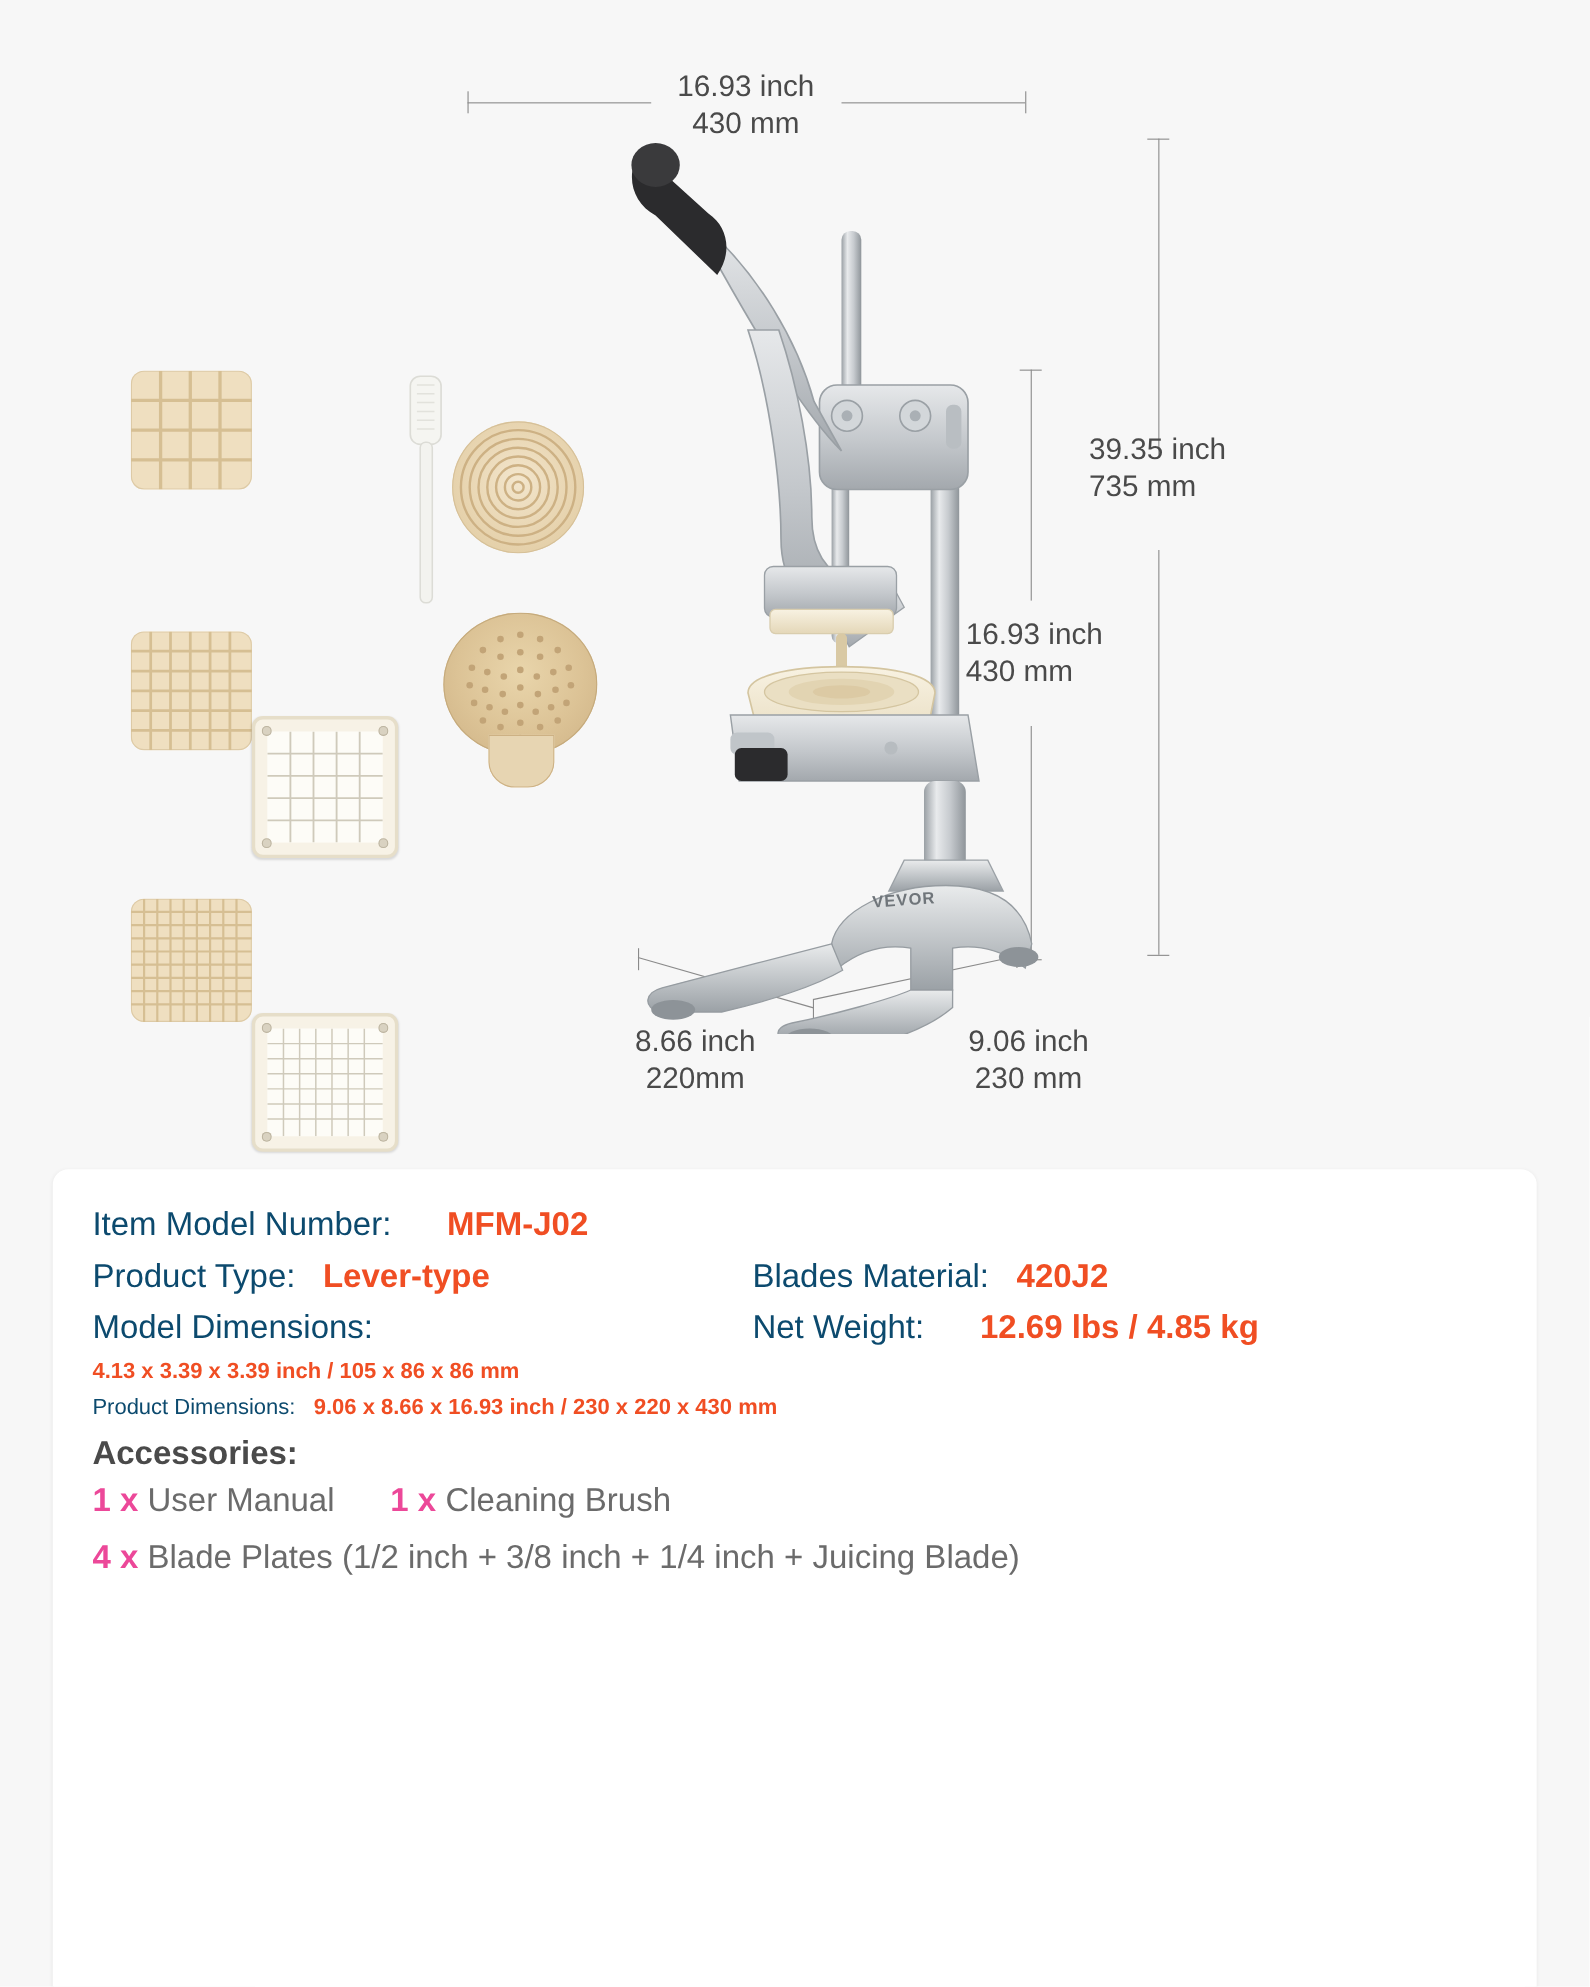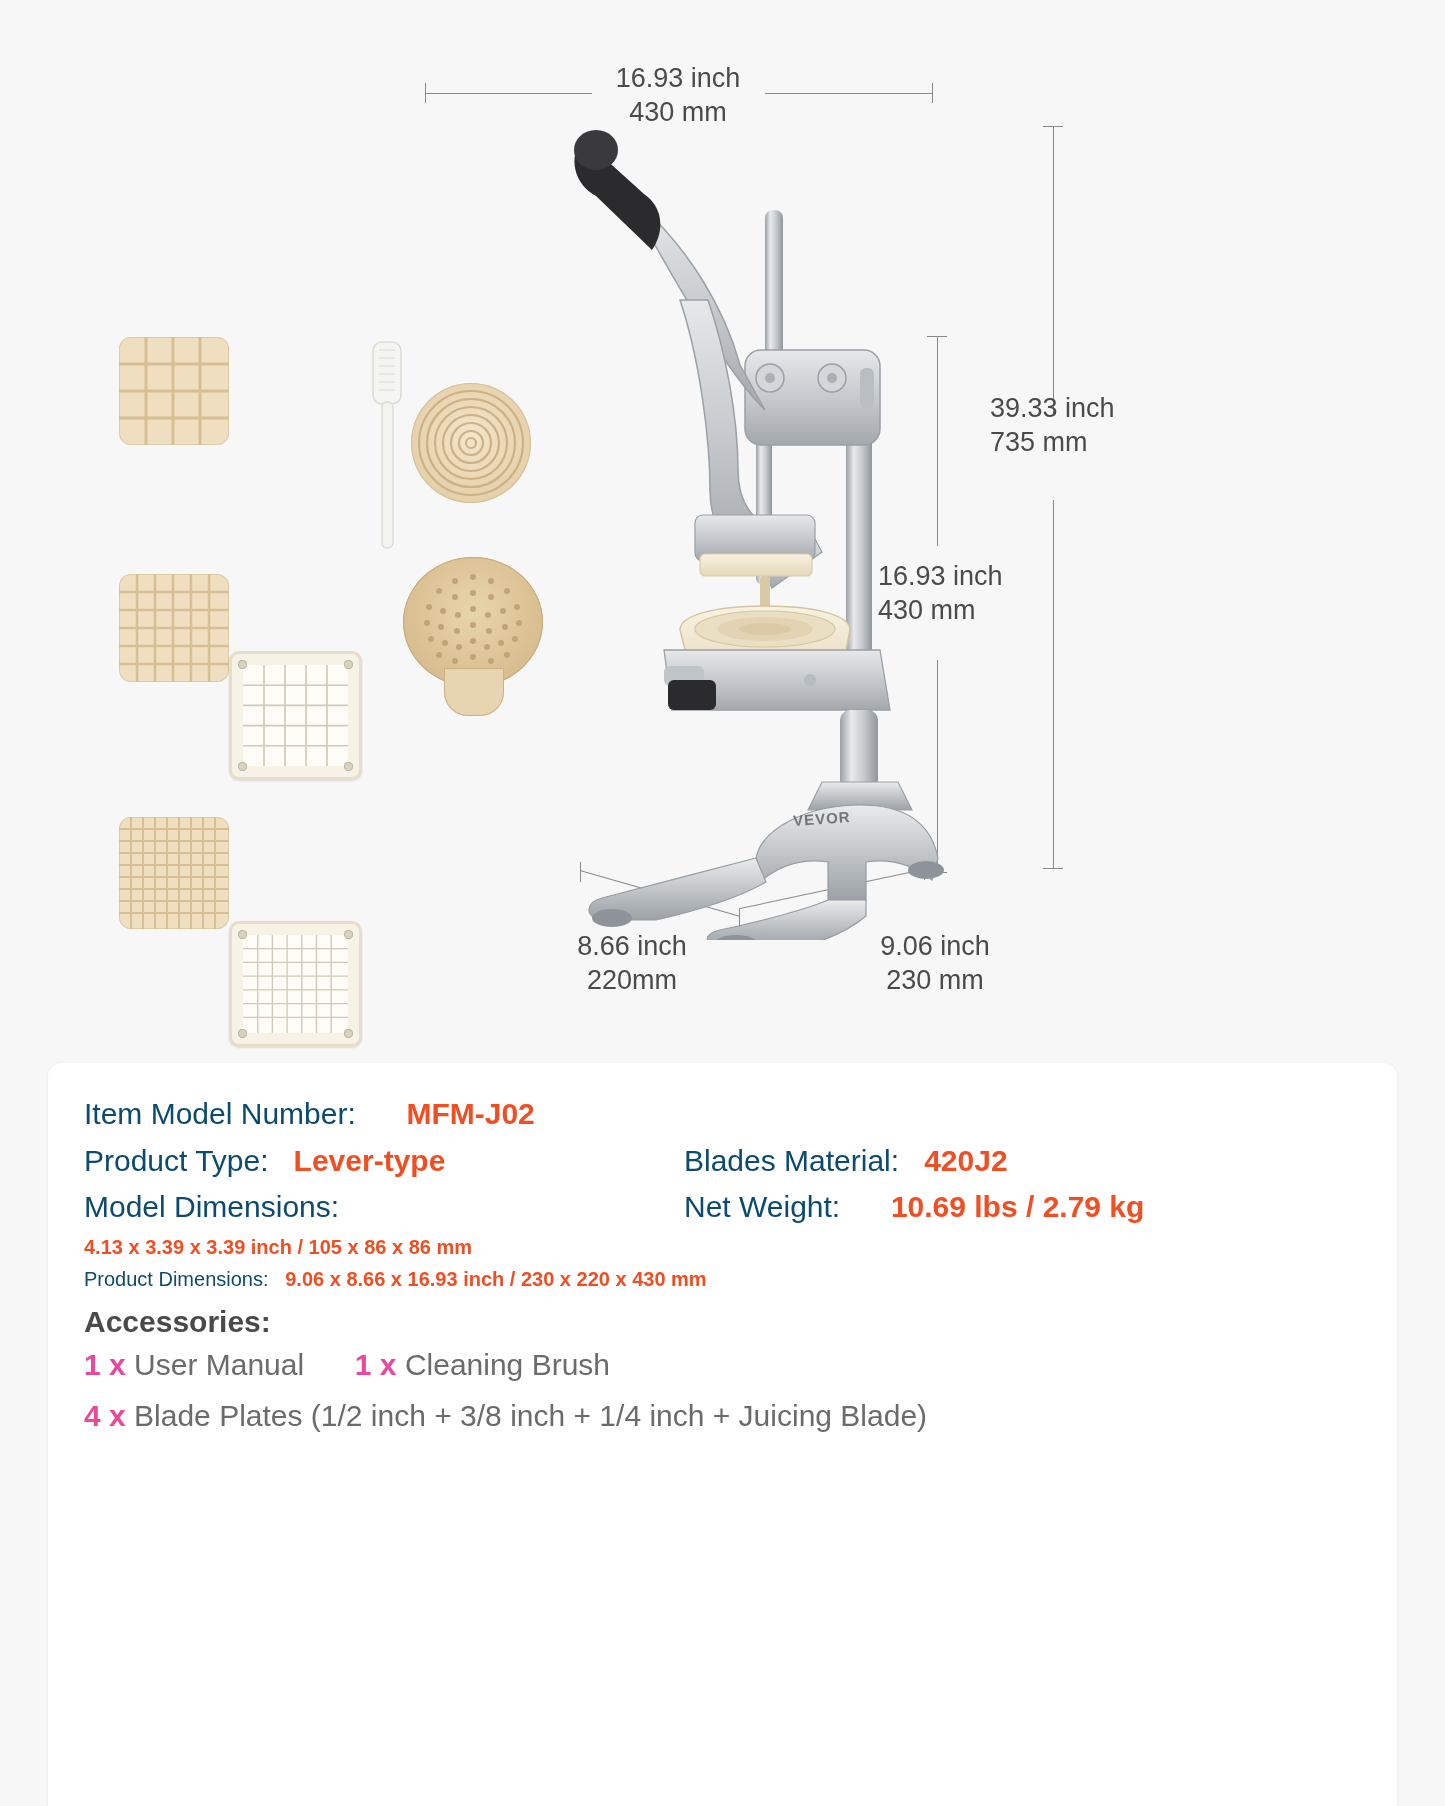--- a/index.html
+++ b/index.html
@@ -104,21 +104,21 @@
   <div class="dimlabel" style="left:558px;top:62px;width:240px;">
     <div>16.93 inch</div>
     <div>430 mm</div>
   </div>
 
   <div class="dimline v-line" style="left:1053px;top:126px;height:290px;"></div>
   <div class="dimline v-line" style="left:1053px;top:500px;height:368px;"></div>
   <div class="tick tick-h" style="left:1043px;top:126px;"></div>
   <div class="tick tick-h" style="left:1043px;top:868px;"></div>
   <div class="dimlabel" style="left:990px;top:392px;width:250px;text-align:left;">
-    <div>39.33 inch</div>
+    <div>39.35 inch</div>
     <div>735 mm</div>
   </div>
 
   <div class="dimline v-line" style="left:937px;top:336px;height:210px;"></div>
   <div class="dimline v-line" style="left:937px;top:660px;height:212px;"></div>
   <div class="tick tick-h" style="left:927px;top:336px;"></div>
   <div class="tick tick-h" style="left:927px;top:872px;"></div>
   <div class="dimlabel" style="left:878px;top:560px;width:260px;text-align:left;">
     <div>16.93 inch</div>
     <div>430 mm</div>
@@ -377,21 +377,21 @@
       </div>
     </div>
 
     <div class="row">
       <div class="col-l">
         <span class="lbl">Model Dimensions:</span>
       </div>
       <div class="col-r">
         <span class="lbl">Net Weight:</span>
         <span class="sp"></span>
-        <span class="val">10.69 lbs / 2.79 kg</span>
+        <span class="val">12.69 lbs / 4.85 kg</span>
       </div>
     </div>
 
     <div class="fullrow">
       <span class="val">4.13 x 3.39 x 3.39 inch / 105 x 86 x 86 mm</span>
     </div>
 
     <div class="fullrow">
       <span class="lbl">Product Dimensions:</span>
       <span>&nbsp;</span>

